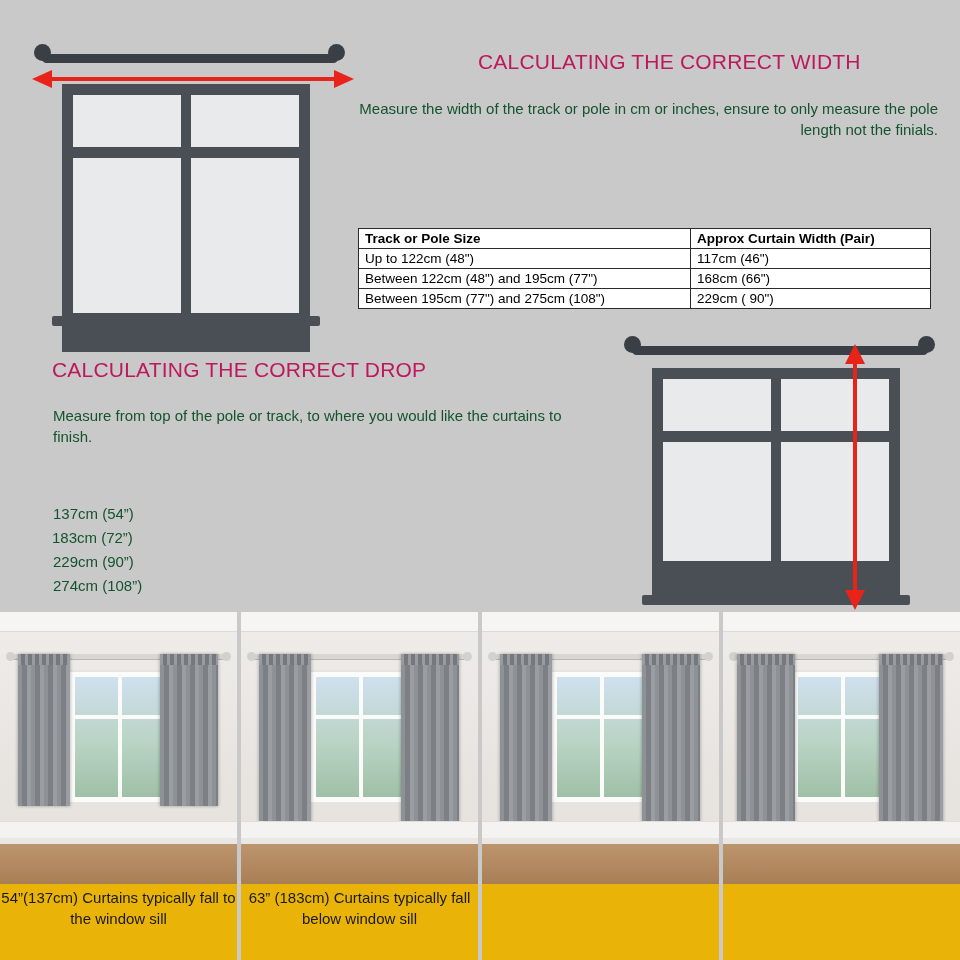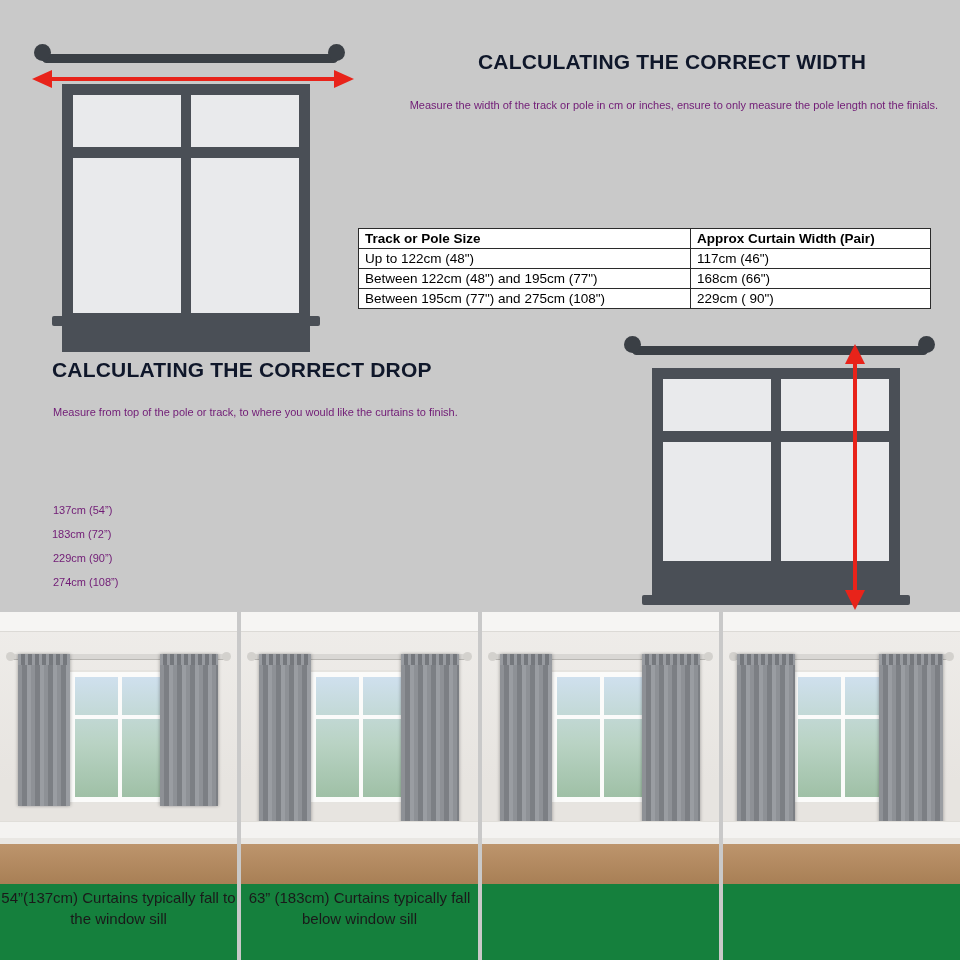--- a/index.html
+++ b/index.html
@@ -58,28 +58,28 @@
   }
   .arrow-line-v {
     position: absolute;
     width: 4px; background: #e8231a;
   }
 
   
   .h-title {
     position: absolute;
     font-size: 21px;
-    font-weight: bold;
-    color: #0f172a;
+    font-weight: normal;
+    color: #be185d;
     letter-spacing: 0.2px;
   }
   .para {
     position: absolute;
-    font-size: 11px;
-    color: #701a75;
+    font-size: 15px;
+    color: #14532d;
     line-height: 1.42;
   }
   .right-align { text-align: right; }
 
   
   .size-table {
     position: absolute;
     border-collapse: collapse;
     background: #ffffff;
     font-size: 13.5px;
@@ -100,21 +100,21 @@
     position: absolute;
     left: 0; top: 612px;
     width: 960px; height: 348px;
     display: flex;
     gap: 4px;
   }
   .photo-cell {
     position: relative;
     width: 237px;
     height: 348px;
-    background: #15803d;
+    background: #eab308;
     overflow: hidden;
   }
   .photo {
     position: relative;
     width: 237px; height: 272px;
     overflow: hidden;
     background: #e3e1dd;
   }
   .wall {
     position: absolute; left:0; top:0; width:100%; height:100%;

